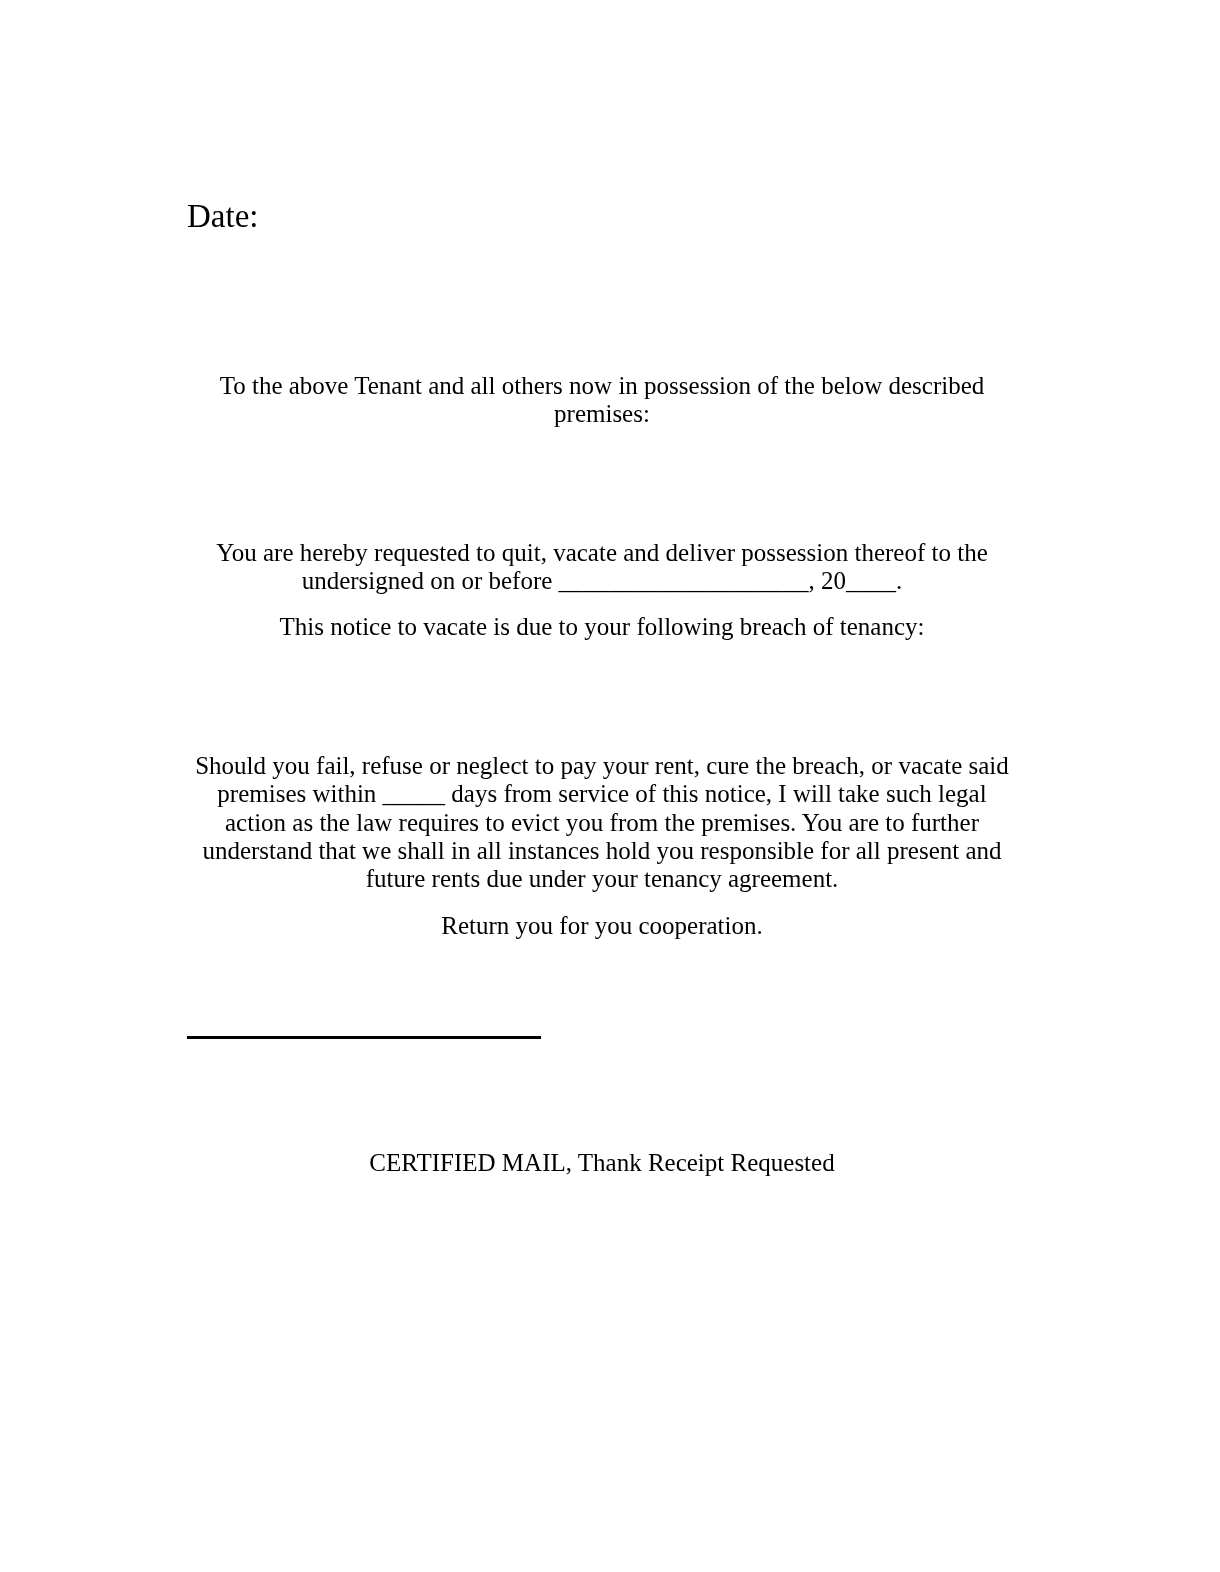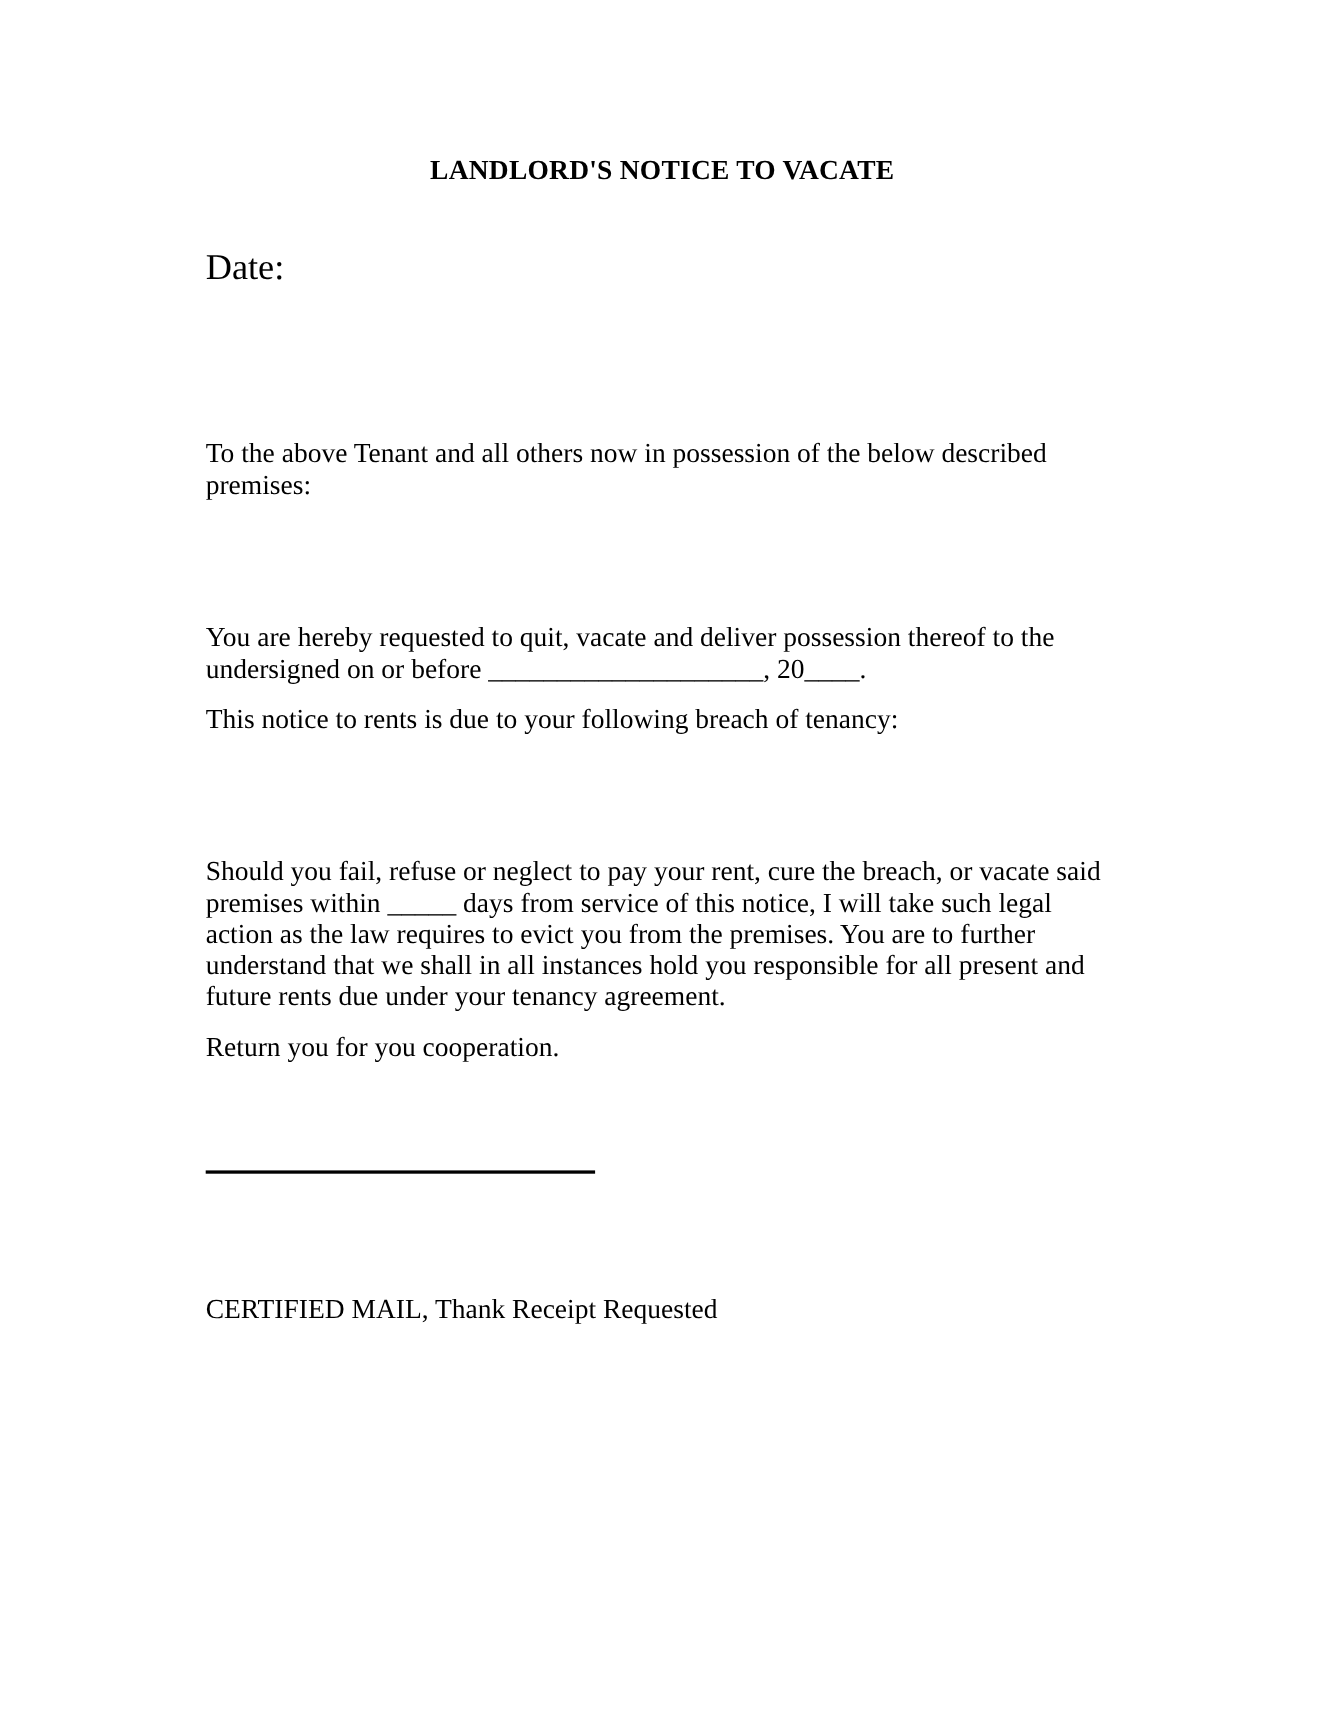--- a/index.html
+++ b/index.html
@@ -45,21 +45,21 @@
     font-size: 33px;
     line-height: 1.12;
     margin: 0;
     white-space: pre;
   }
 
   .para {
     font-size: 25px;
     line-height: 1.135;
     margin: 0;
-    text-align: left;
+    text-align: center;
   }
 
   .spacer-xs { height: 18px; }
   .spacer-sm { height: 27px; }
   .spacer-md { height: 56px; }
   .spacer-xl { height: 96px; }
   .spacer-xxl { height: 110px; }
 
   .sig-line {
     width: 354px;
@@ -67,40 +67,39 @@
     border-bottom: 3px solid #000000;
     margin: 0;
   }
 </style>
 </head>
 <body>
 
 <div class="page">
   <div class="doc-body">
 
-    <h1 class="doc-title">LANDLORD'S NOTICE TO VACATE</h1>
 
     <div class="spacer-md"></div>
 
     <p class="field-line">Date:</p>
 
     <div class="spacer-sm"></div>
 
 
     <div class="spacer-xxl"></div>
 
     <p class="para">To the above Tenant and all others now in possession of the below described premises:</p>
 
     <div class="spacer-xxl"></div>
 
     <p class="para">You are hereby requested to quit, vacate and deliver possession thereof to the undersigned on or before ____________________, 20____.</p>
 
     <div class="spacer-xs"></div>
 
-    <p class="para">This notice to rents is due to your following breach of tenancy:</p>
+    <p class="para">This notice to vacate is due to your following breach of tenancy:</p>
 
     <div class="spacer-xxl"></div>
 
     <p class="para">Should you fail, refuse or neglect to pay your rent, cure the breach, or vacate said premises within _____ days from service of this notice, I will take such legal action as the law requires to evict you from the premises. You are to further understand that we shall in all instances hold you responsible for all present and future rents due under your tenancy agreement.</p>
 
     <div class="spacer-xs"></div>
 
     <p class="para">Return you for you cooperation.</p>
 
     <div class="spacer-xl"></div>

